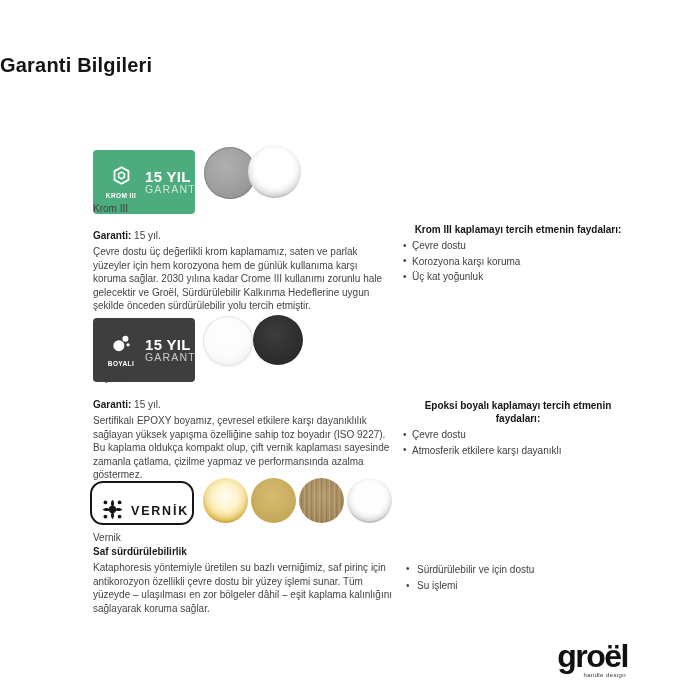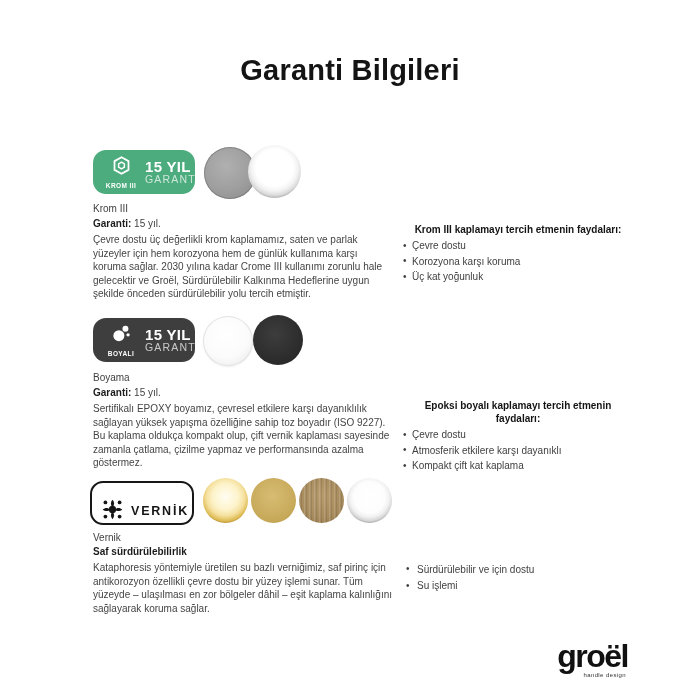--- a/index.html
+++ b/index.html
@@ -1,26 +1,26 @@
 <!DOCTYPE html>
 <html><head>
 <meta charset="utf-8">
 <style>
   html,body{margin:0;padding:0;background:#ffffff;}
   .page{
     position:relative;width:700px;height:700px;background:#ffffff;overflow:hidden;
     font-family:"Liberation Sans","DejaVu Sans",sans-serif;color:#3f3f3f;
   }
   .title{
-    position:absolute;top:54px;left:0;width:700px;text-align:center;
-    font-size:29px;font-weight:bold;color:#141414;letter-spacing:0.2px;
+    position:absolute;top:54px;left:0;width:700px;
+    font-size:20px;font-weight:bold;color:#141414;letter-spacing:0.2px;
   }
   
   .badge{
-    position:absolute;width:102px;height:44px;border-radius:13px;
+    position:absolute;width:102px;height:64px;border-radius:4px;
     display:flex;align-items:center;color:#fff;box-sizing:border-box;padding:0 6px 0 8px;
   }
   .badge.green{background:#4dac7e;}
   .badge.dark{background:#3e3e3e;}
   .badge-left{display:flex;flex-direction:column;align-items:center;width:40px;flex:0 0 40px;}
   .badge-label{font-size:6.5px;font-weight:bold;letter-spacing:0.4px;margin-top:2px;white-space:nowrap;}
   .badge-right{display:flex;flex-direction:column;align-items:flex-start;margin-left:4px;}
   .badge-line1{font-size:15px;font-weight:bold;letter-spacing:0.3px;line-height:15px;}
   .badge-line2{font-size:10.5px;color:rgba(255,255,255,0.72);letter-spacing:1.2px;line-height:11px;}
   .badge.outline{
@@ -34,21 +34,21 @@
   .sw-polished-chrome{background:radial-gradient(circle at 50% 43%,#ffffff 0%,#ffffff 46%,#f3f3f3 58%,#dcdcdc 68%,#a5a5a5 78%,#2f2f2f 87%,#0d0d0d 93%,#777777 100%);}
   .sw-matte-white{background:radial-gradient(circle at 45% 38%,#ffffff 0%,#fbfbfb 55%,#efefef 80%,#dedede 100%);box-shadow:inset 0 0 0 1px #e2e2e2,0 1px 2px rgba(0,0,0,.07);}
   .sw-matte-black{background:radial-gradient(circle at 44% 38%,#3d3d3d 0%,#2d2d2d 60%,#242424 100%);}
   .sw-polished-gold{background:radial-gradient(circle at 50% 42%,#fffdf2 0%,#fdf3ca 38%,#f5e09e 55%,#ddba52 70%,#8d6716 83%,#46320a 91%,#c8a94f 100%);}
   .sw-matte-gold{background:radial-gradient(circle at 47% 40%,#d6bc72 0%,#c9ab5c 60%,#bb9c4d 100%);}
   .sw-bronze{background:repeating-linear-gradient(90deg,rgba(255,255,255,.14) 0 1px,rgba(0,0,0,.10) 2px 3px,rgba(255,255,255,0) 3px 5px),radial-gradient(circle at 50% 40%,#b89b6c 0%,#a98c5d 60%,#95794b 100%);}
   .sw-polished-nickel{background:radial-gradient(circle at 50% 43%,#ffffff 0%,#fdfdfd 46%,#f1f1f1 58%,#d8d8d8 68%,#9f9f9f 78%,#333333 87%,#101010 93%,#7a7a7a 100%);}
   
   .left-col{position:absolute;left:93px;width:300px;font-size:10px;line-height:13.5px;}
   .item-name{font-size:10px;color:#3f3f3f;}
-  .item-warranty{font-size:10px;margin-top:1px;}
+  .item-warranty{font-size:10px;margin-top:13px;}
   .item-warranty b,.item-sub{font-weight:bold;color:#1c1c1c;}
   .item-desc{margin-top:3px;color:#444444;}
   .right-col{position:absolute;left:402px;width:232px;font-size:10px;line-height:13px;}
   .benefits-title{font-weight:bold;color:#141414;text-align:center;}
   ul.benefits{list-style:none;margin:3px 0 0 0;padding:0;}
   ul.benefits li{position:relative;padding-left:10px;margin-top:2.5px;color:#3f3f3f;}
   ul.benefits li::before{content:"•";position:absolute;left:1px;top:-0.5px;color:#3f3f3f;}
   ul.benefits.wide li{padding-left:15px;margin-top:3.5px;}
   ul.benefits.wide li::before{left:4px;}
   
@@ -119,21 +119,20 @@
     <div class="item-name">Boyama</div>
     <div class="item-warranty"><b>Garanti:</b><span> 15 yıl.</span></div>
     <div class="item-desc">Sertifikalı EPOXY boyamız, çevresel etkilere karşı dayanıklılık sağlayan yüksek yapışma özelliğine sahip toz boyadır (ISO 9227). Bu kaplama oldukça kompakt olup, çift vernik kaplaması sayesinde zamanla çatlama, çizilme yapmaz ve performansında azalma göstermez.</div>
   </div>
 
   <div class="right-col" style="top:399px;">
     <div class="benefits-title">Epoksi boyalı kaplamayı tercih etmenin faydaları:</div>
     <ul class="benefits">
       <li>Çevre dostu</li>
       <li>Atmosferik etkilere karşı dayanıklı</li>
-      <li>Kompakt çift kat kaplama</li>
     </ul>
   </div>
 
   <div class="badge outline">
     <span>
       <svg viewBox="0 0 40 40" width="27" height="27" fill="#161616">
         <circle cx="20" cy="20" r="5.4"></circle>
         <path d="M20 5.5 C23.2 9 23.2 13.5 20 16.5 C16.8 13.5 16.8 9 20 5.5 Z"></path>
         <path d="M20 34.5 C23.2 31 23.2 26.5 20 23.5 C16.8 26.5 16.8 31 20 34.5 Z"></path>
         <path d="M5.5 20 C9 16.8 13.5 16.8 16.5 20 C13.5 23.2 9 23.2 5.5 20 Z"></path>

